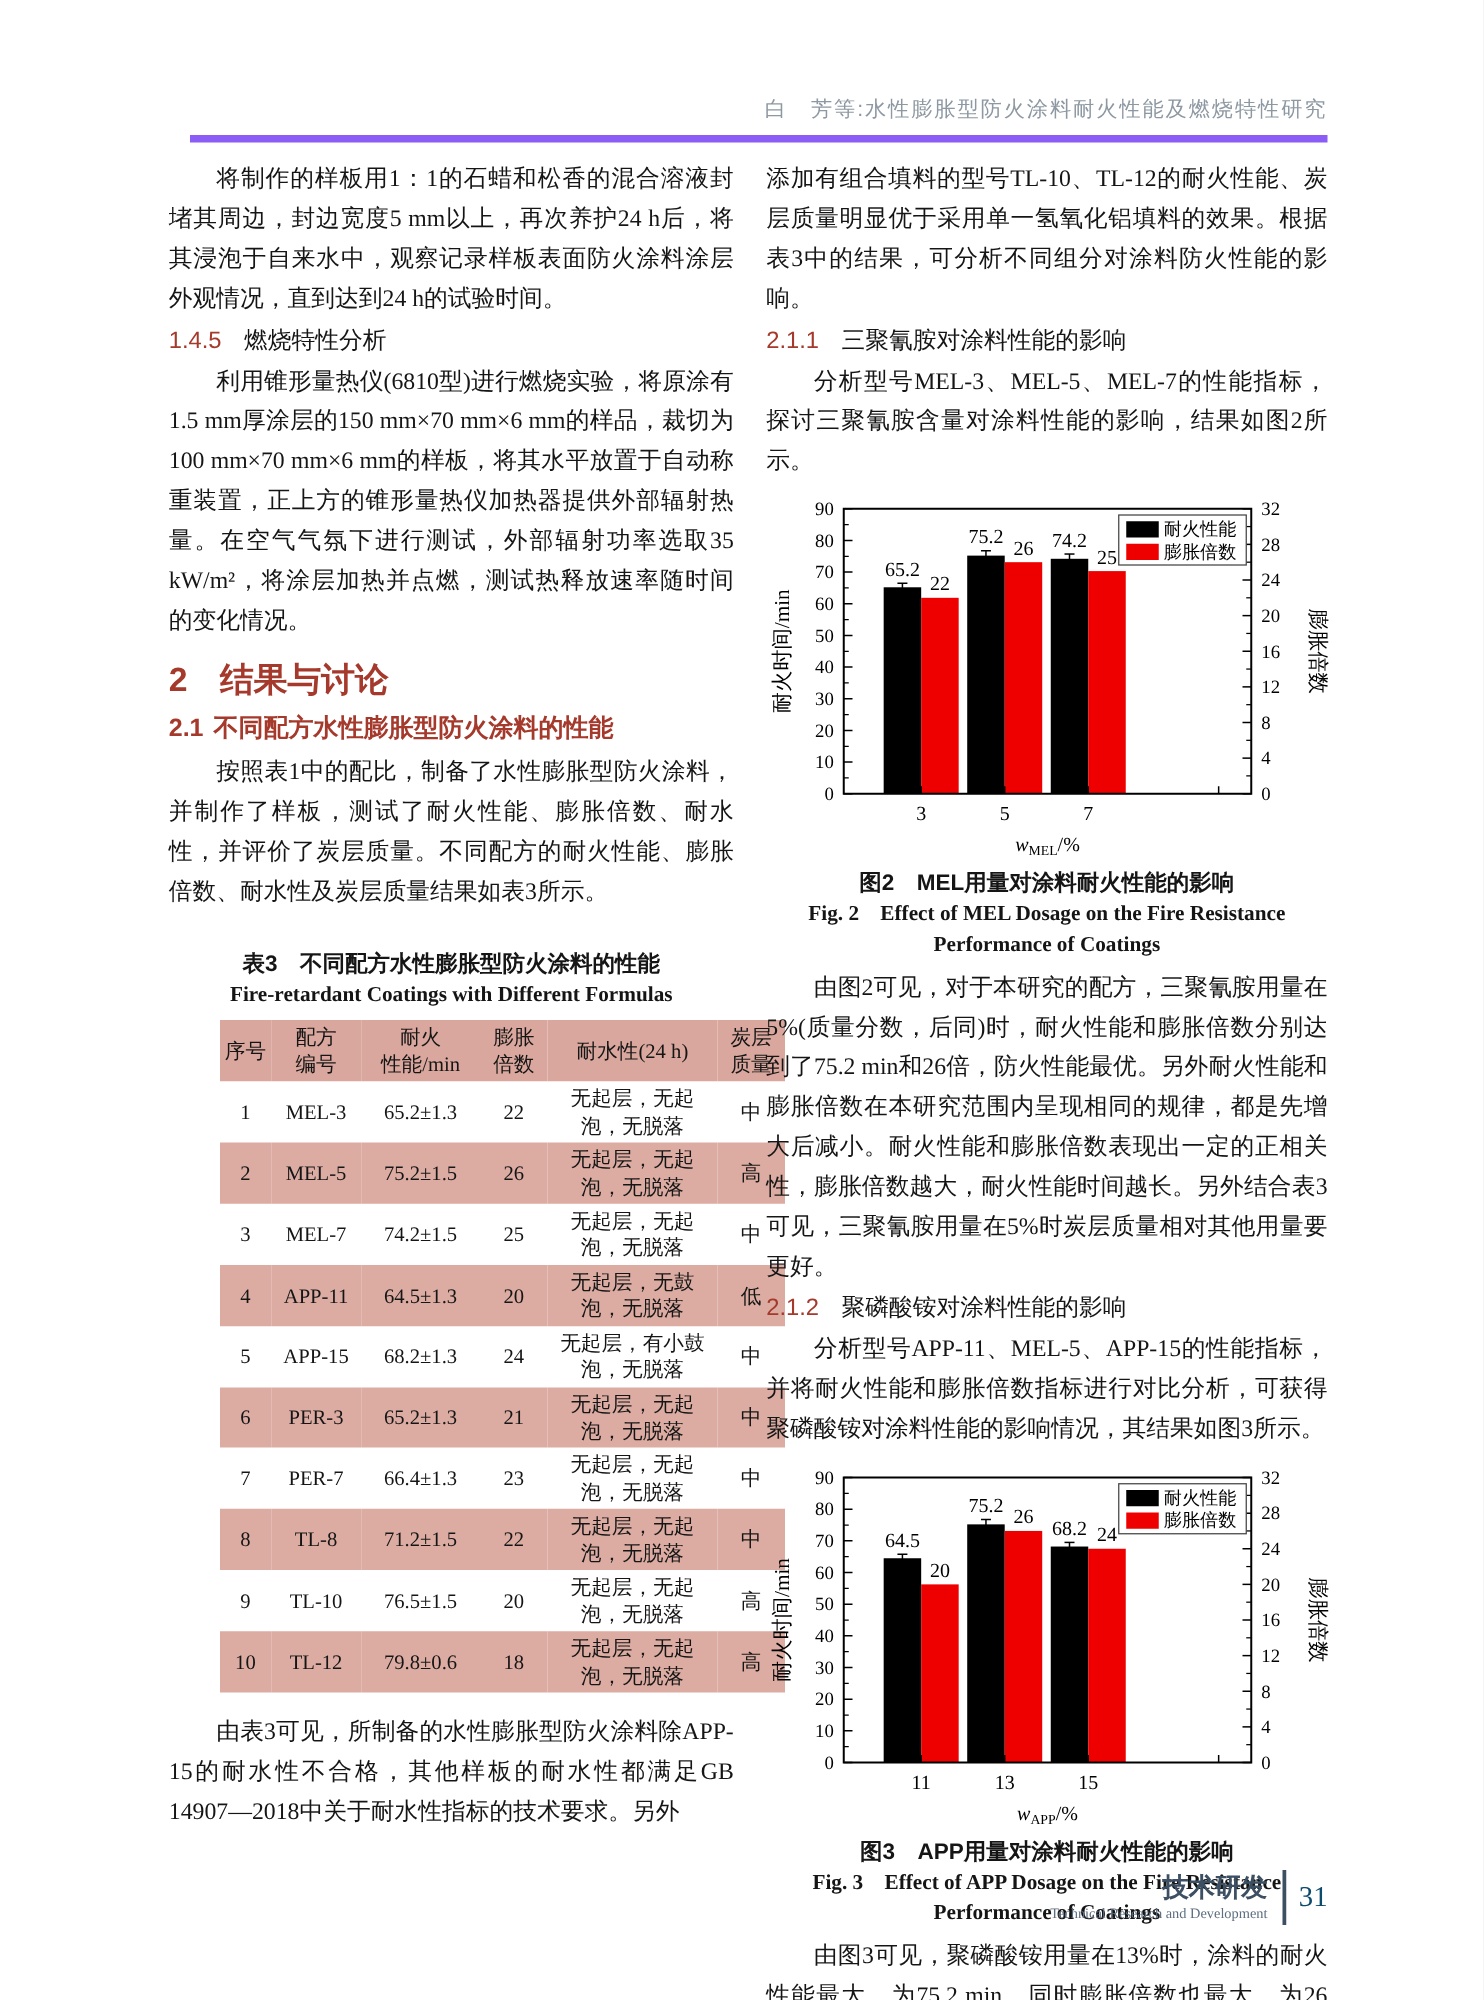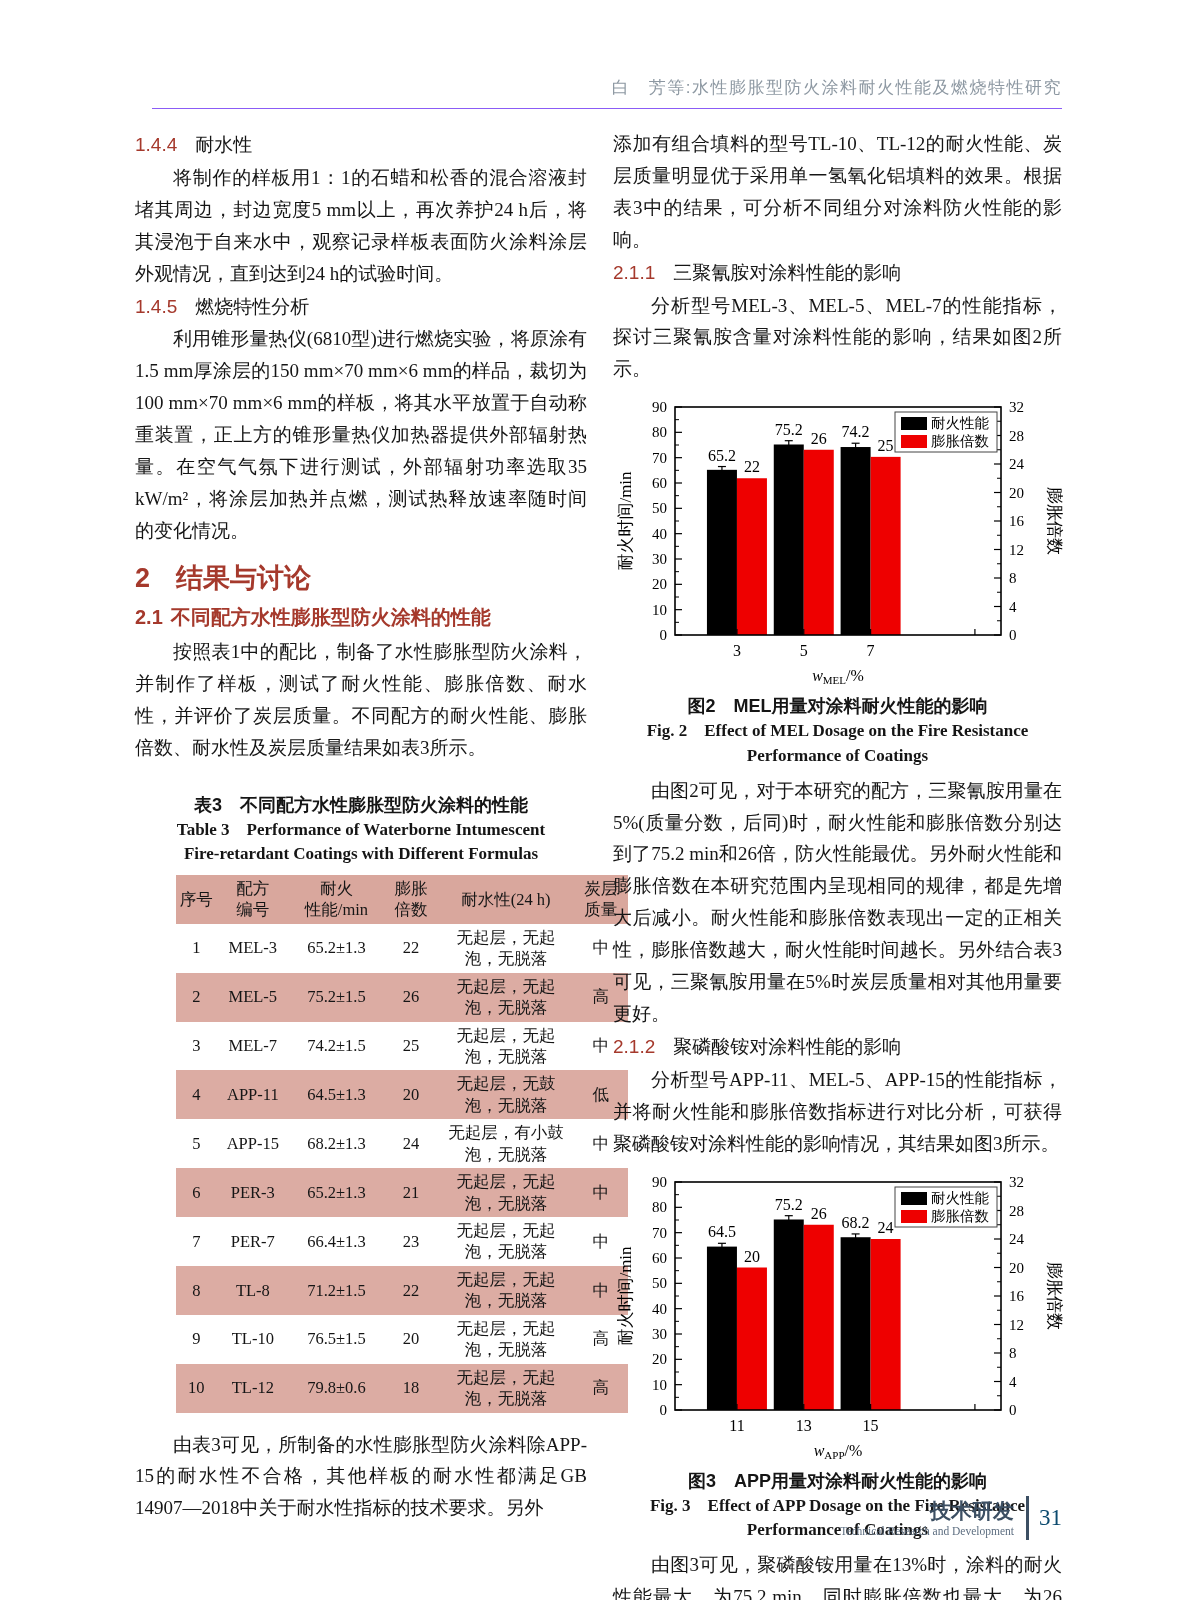--- a/index.html
+++ b/index.html
@@ -1,20 +1,20 @@
 <!DOCTYPE html>
 <html><head>
 <meta charset="utf-8">
 <style>
   html,body{margin:0;padding:0;background:#e8e8e8;}
   .page{position:relative;width:1187px;height:1600px;background:#ffffff;margin:0 auto;
         font-family:"Liberation Serif",serif;color:#151515;overflow:hidden;}
   
   .page-header{position:absolute;top:76px;left:152px;right:125px;text-align:right;
-               border-bottom:1px solid #8b5cf6;padding-bottom:9px;}
+               border-bottom:6px solid #8b5cf6;padding-bottom:9px;}
   .running-title{font-family:"Liberation Sans",sans-serif;font-size:17px;color:#8d98a2;letter-spacing:1.5px;}
   
   .columns{position:absolute;top:128px;left:135px;right:125px;display:flex;gap:26px;}
   .col{font-size:19px;line-height:1.68;text-align:justify;}
   .col-left{width:452px;flex:none;}
   .col-right{flex:1;min-width:0;}
   p{margin:0;text-indent:2em;}
   p.noindent{text-indent:0;}
   
   .subsec{margin:1px 0;}
@@ -54,40 +54,36 @@
 
 <div class="page">
 
   <div class="page-header">
     <span class="running-title">白　芳等:水性膨胀型防火涂料耐火性能及燃烧特性研究</span>
   </div>
 
   <div class="columns">
 
     <div class="col col-left">
-      <div class="subsec">
-        <span class="num">1.4.4</span><span class="ttl">耐水性</span>
-      </div>
       <p>将制作的样板用1：1的石蜡和松香的混合溶液封堵其周边，封边宽度5 mm以上，再次养护24 h后，将其浸泡于自来水中，观察记录样板表面防火涂料涂层外观情况，直到达到24 h的试验时间。</p>
       <div class="subsec">
         <span class="num">1.4.5</span><span class="ttl">燃烧特性分析</span>
       </div>
       <p>利用锥形量热仪(6810型)进行燃烧实验，将原涂有1.5 mm厚涂层的150 mm×70 mm×6 mm的样品，裁切为100 mm×70 mm×6 mm的样板，将其水平放置于自动称重装置，正上方的锥形量热仪加热器提供外部辐射热量。在空气气氛下进行测试，外部辐射功率选取35 kW/m²，将涂层加热并点燃，测试热释放速率随时间的变化情况。</p>
 
       <div class="h1">
         <span class="num">2</span><span>结果与讨论</span>
       </div>
       <div class="h2">
         <span class="num">2.1</span><span>不同配方水性膨胀型防火涂料的性能</span>
       </div>
       <p>按照表1中的配比，制备了水性膨胀型防火涂料，并制作了样板，测试了耐火性能、膨胀倍数、耐水性，并评价了炭层质量。不同配方的耐火性能、膨胀倍数、耐水性及炭层质量结果如表3所示。</p>
 
       <div class="tbl-cap">
         <div class="cap-cn">表3　不同配方水性膨胀型防火涂料的性能</div>
-        <div class="cap-en">Table 3　Performance of Waterborne Intumescent</div>
         <div class="cap-en">Fire-retardant Coatings with Different Formulas</div>
       </div>
       <table class="perf" id="perf-table">
           <colgroup>
             <col style="width: 9%;">
             <col style="width: 16%;">
             <col style="width: 21%;">
             <col style="width: 12%;">
             <col style="width: 30%;">
             <col style="width: 12%;">

